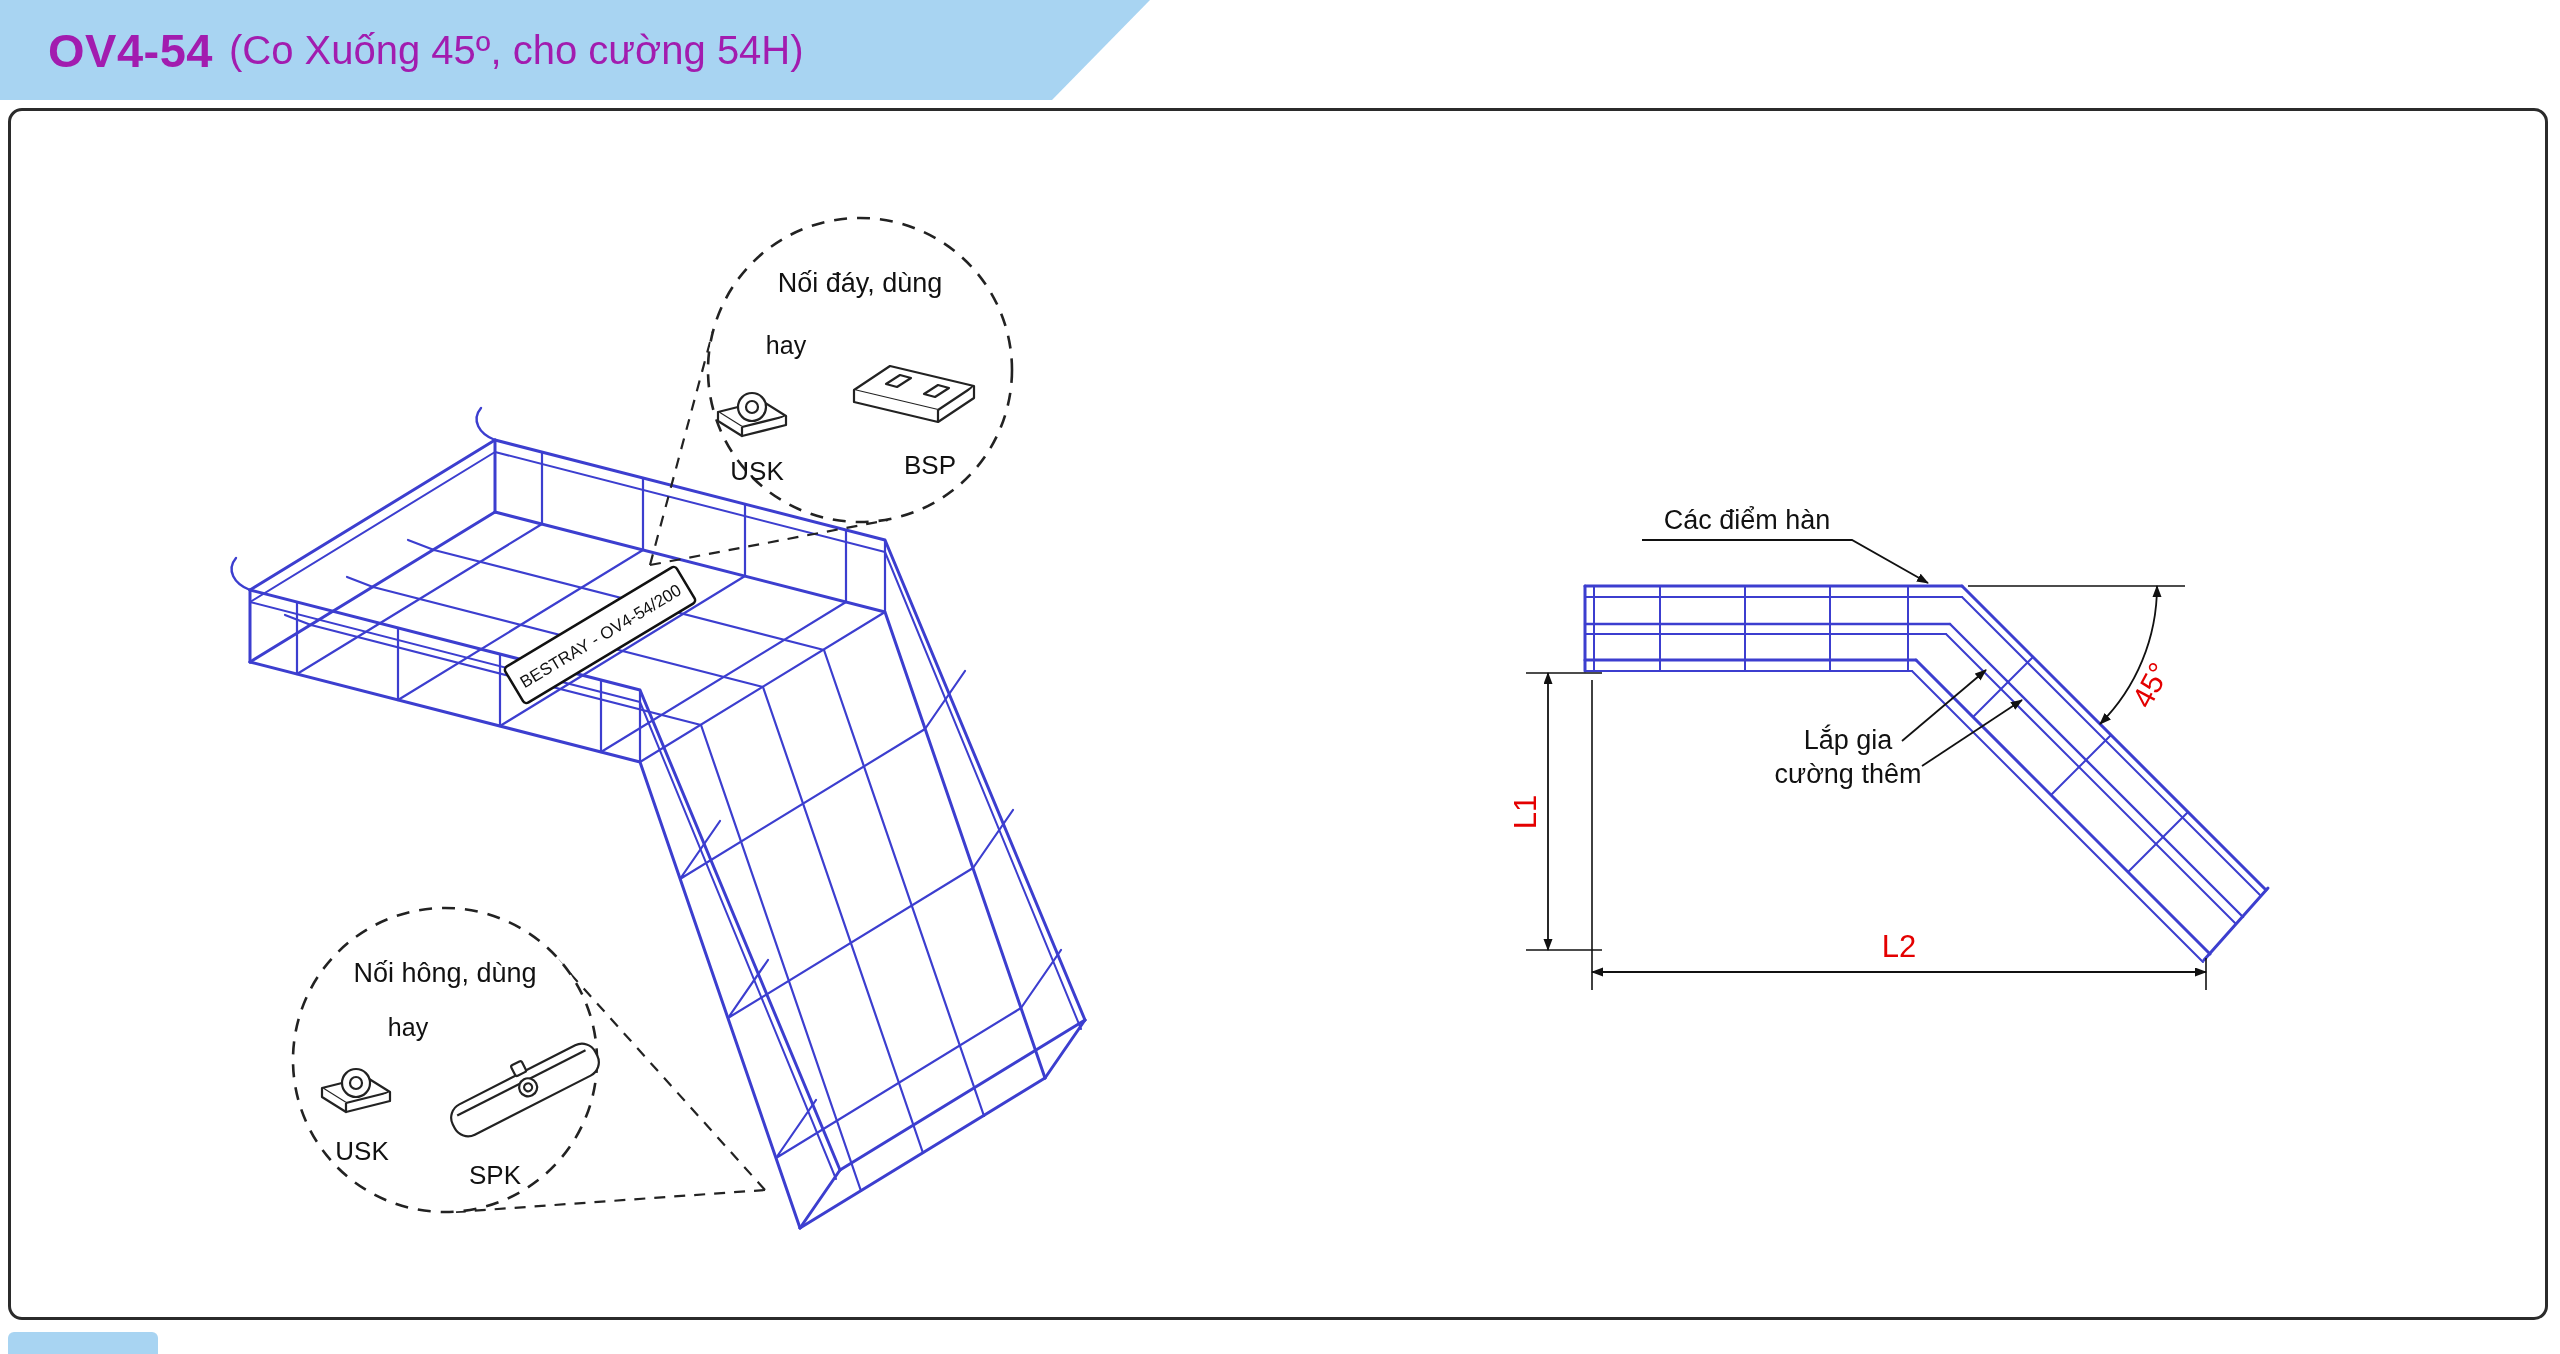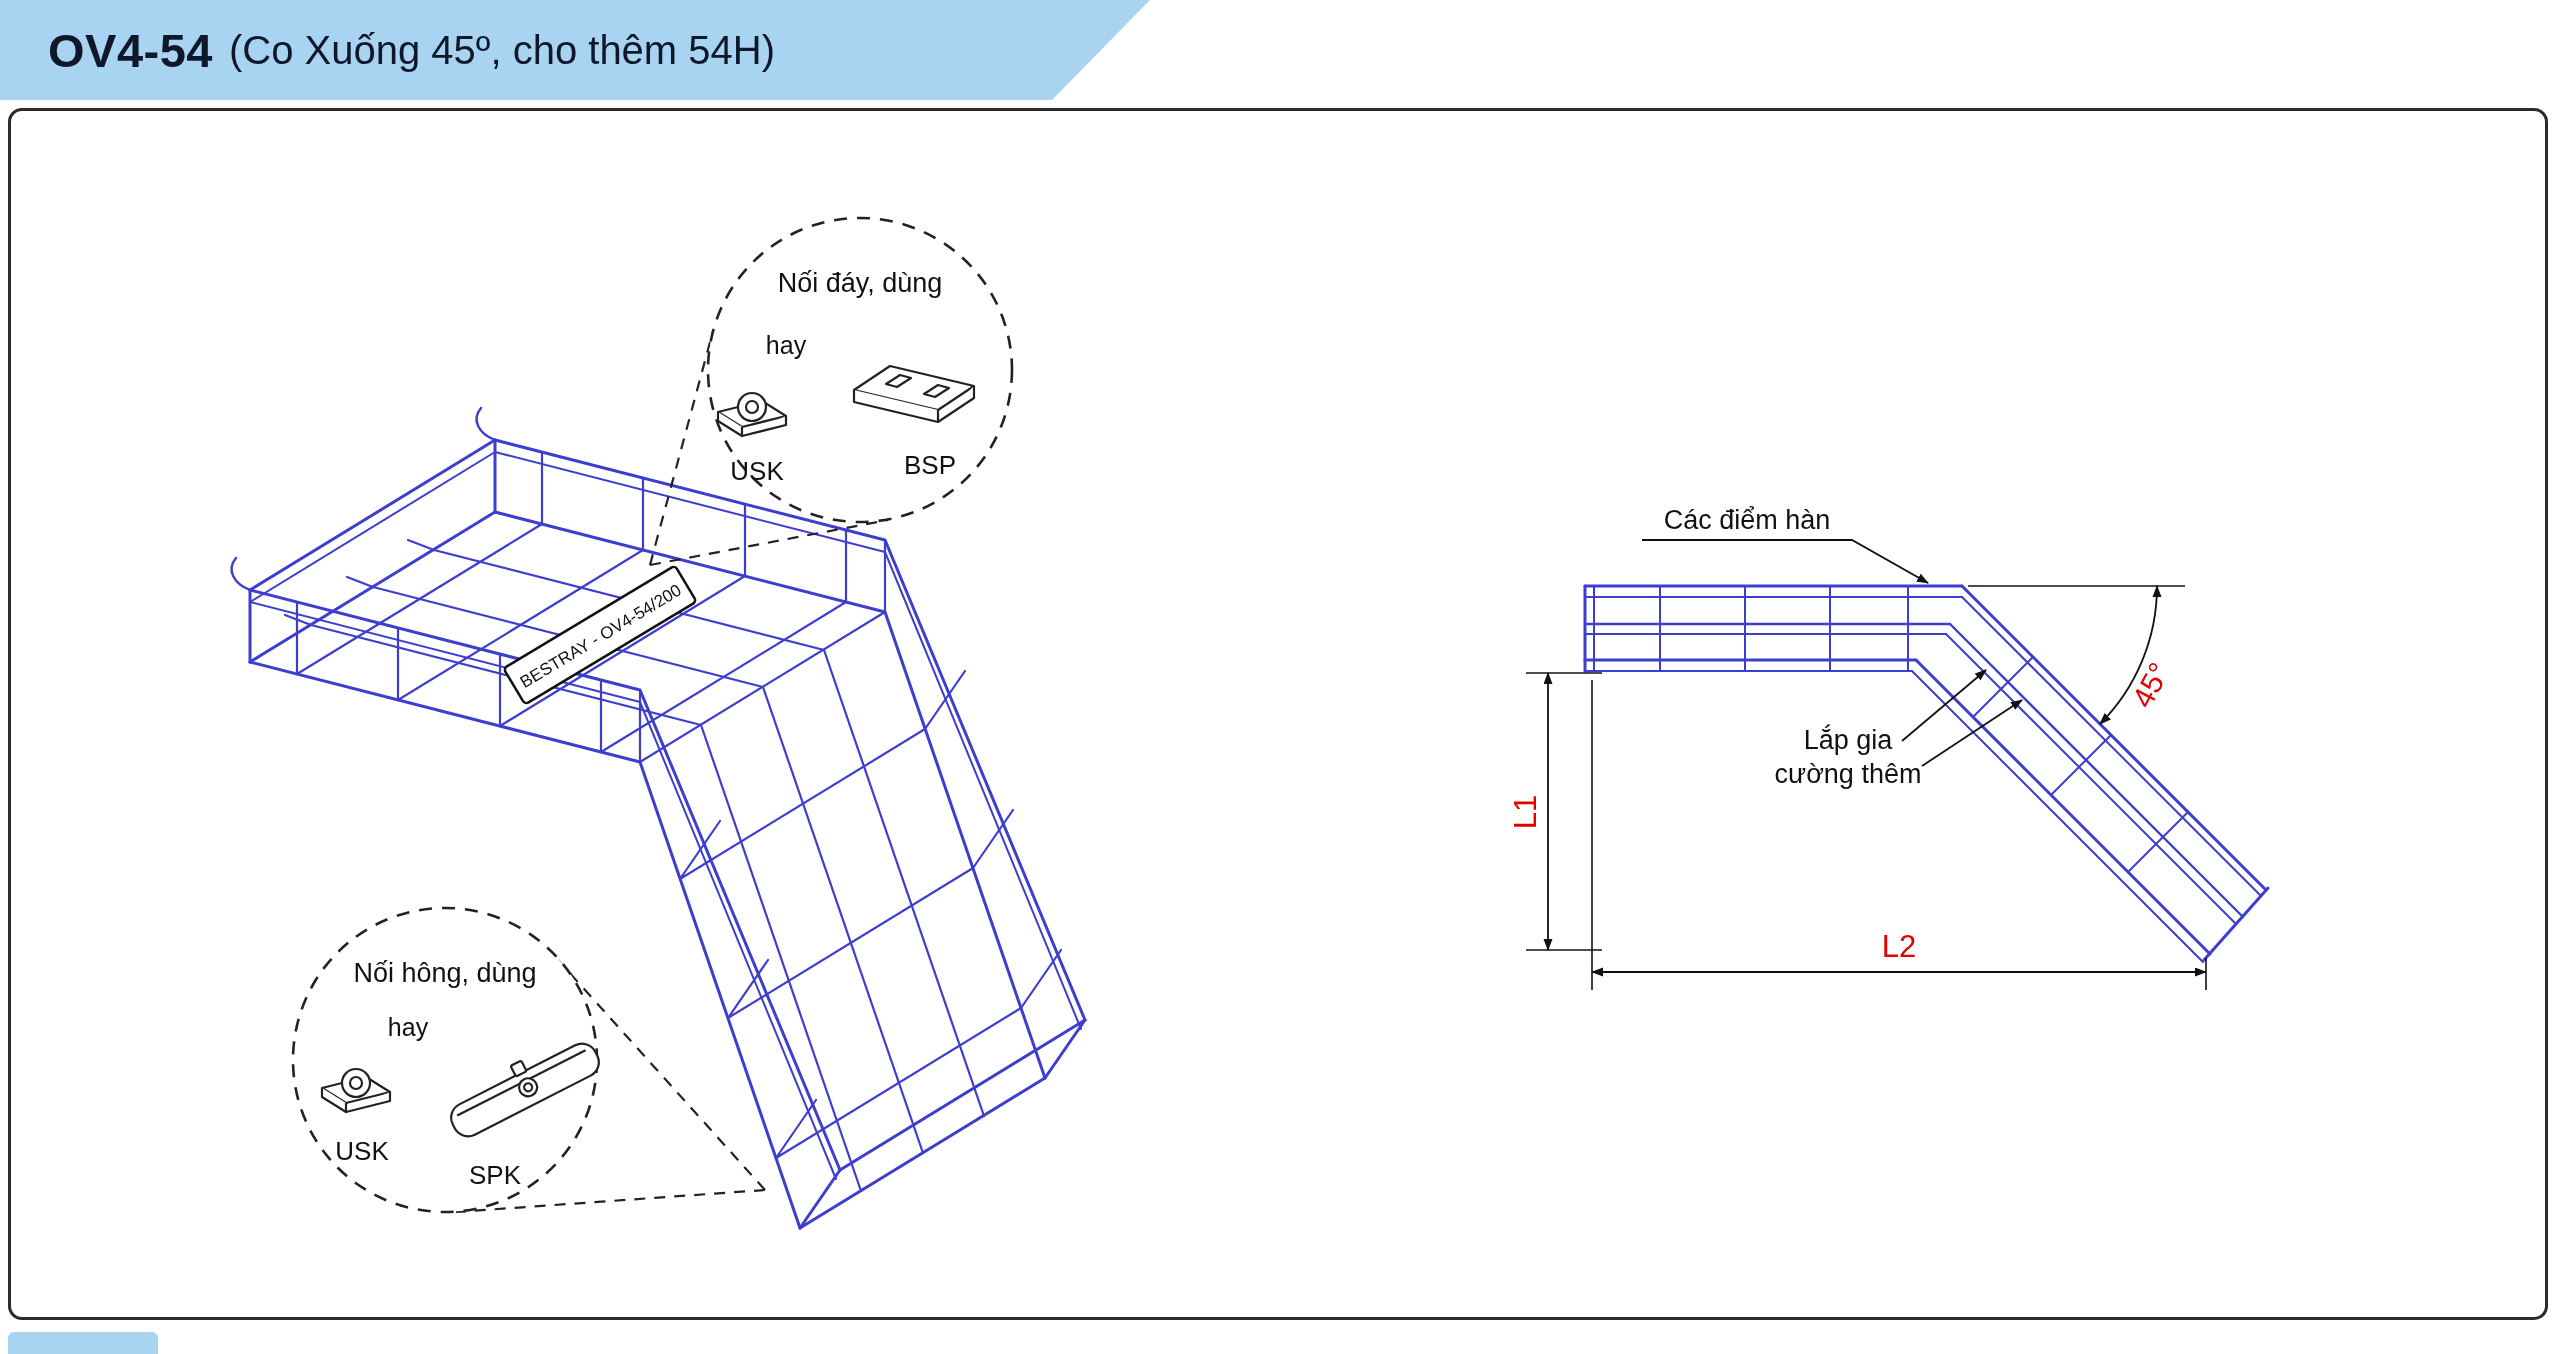--- a/index.html
+++ b/index.html
@@ -1,37 +1,37 @@
 <!DOCTYPE html>
 <html><head>
 <meta charset="utf-8">
 <style>
   html,body{margin:0;padding:0;background:#ffffff;}
   .page{position:relative;width:2560px;height:1354px;background:#fff;overflow:hidden;
-        font-family:"Liberation Sans", sans-serif;color:#0f172a;text-decoration:underline;}
+        font-family:"Liberation Sans", sans-serif;color:#a21caf;text-decoration:underline;}
   .header-band{position:absolute;left:0;top:0;width:1170px;height:100px;background:#a8d4f2;
         clip-path:polygon(0 0,1150px 0,1052px 100%,0 100%);
         display:flex;align-items:center;gap:16px;padding-left:48px;box-sizing:border-box;}
   .header-band .code{font-size:47px;font-weight:bold;letter-spacing:.5px;}
   .header-band .desc{font-size:40px;font-weight:normal;}
   .content-box{position:absolute;left:8px;top:108px;width:2540px;height:1212px;
         border:3px solid #2b2b2b;border-radius:14px;background:#fff;box-sizing:border-box;}
   .next-tab{position:absolute;left:8px;top:1332px;width:150px;height:22px;background:#a8d4f2;
         border-radius:6px 6px 0 0;}
   svg.canvas{position:absolute;left:0;top:0;width:2560px;height:1354px;}
   svg text{font-family:"Liberation Sans", sans-serif;}
 </style>
 </head>
 <body>
 
 <div class="page">
 
   <div class="header-band">
     <span class="code">OV4-54</span>
-    <span class="desc">(Co Xuống 45º, cho thêm 54H)</span>
+    <span class="desc">(Co Xuống 45º, cho cường 54H)</span>
   </div>
 
   <div class="content-box"></div>
   <div class="next-tab"></div>
 
   <svg class="canvas" viewBox="0 0 2560 1354">
     <defs>
       <marker id="arr" markerWidth="14" markerHeight="12" refX="11" refY="4.5" orient="auto-start-reverse" markerUnits="userSpaceOnUse">
         <path d="M0,0 L12,4.5 L0,9 Z" fill="#111"></path>
       </marker>

